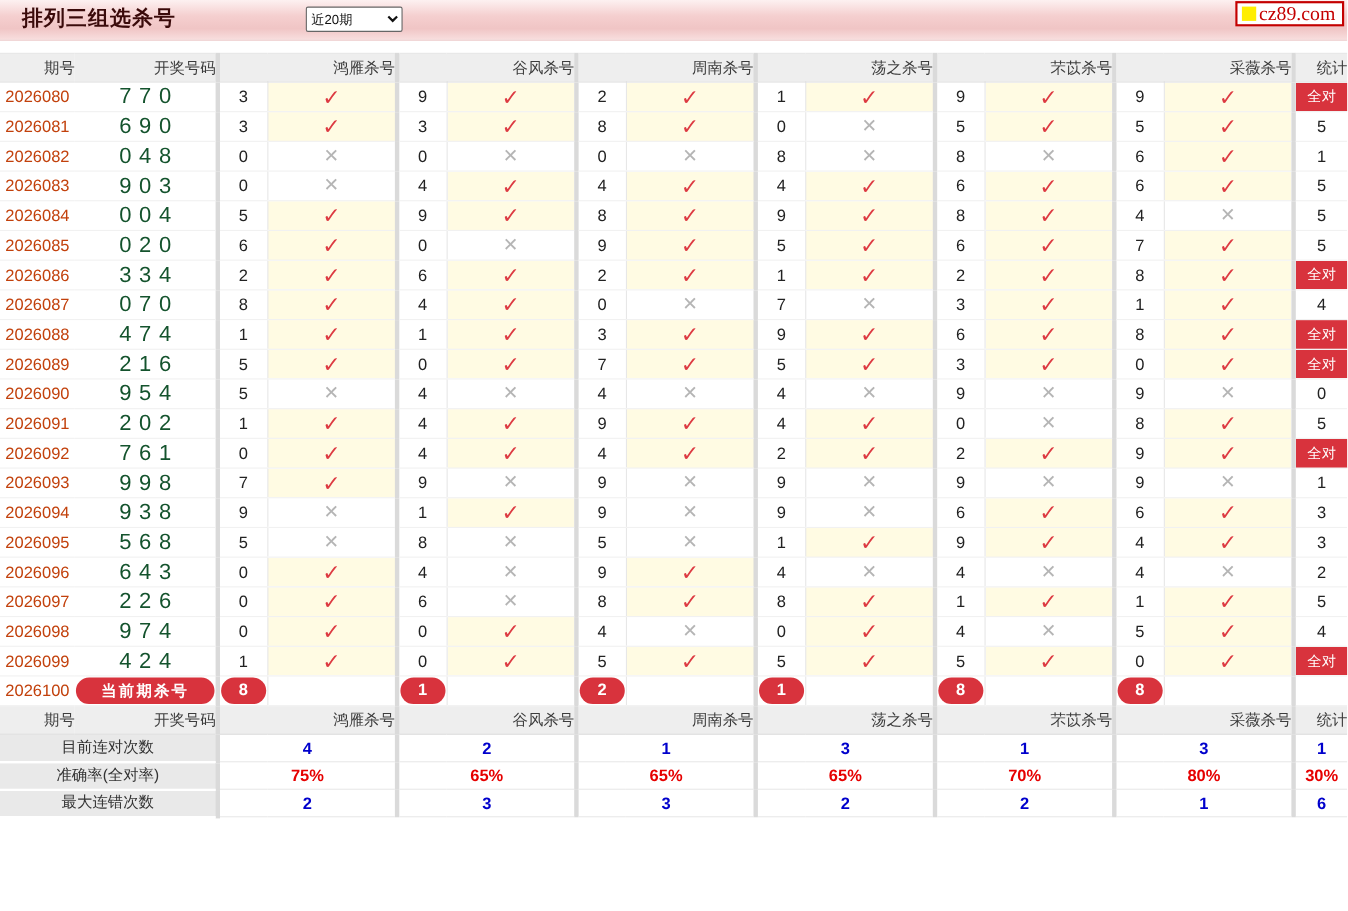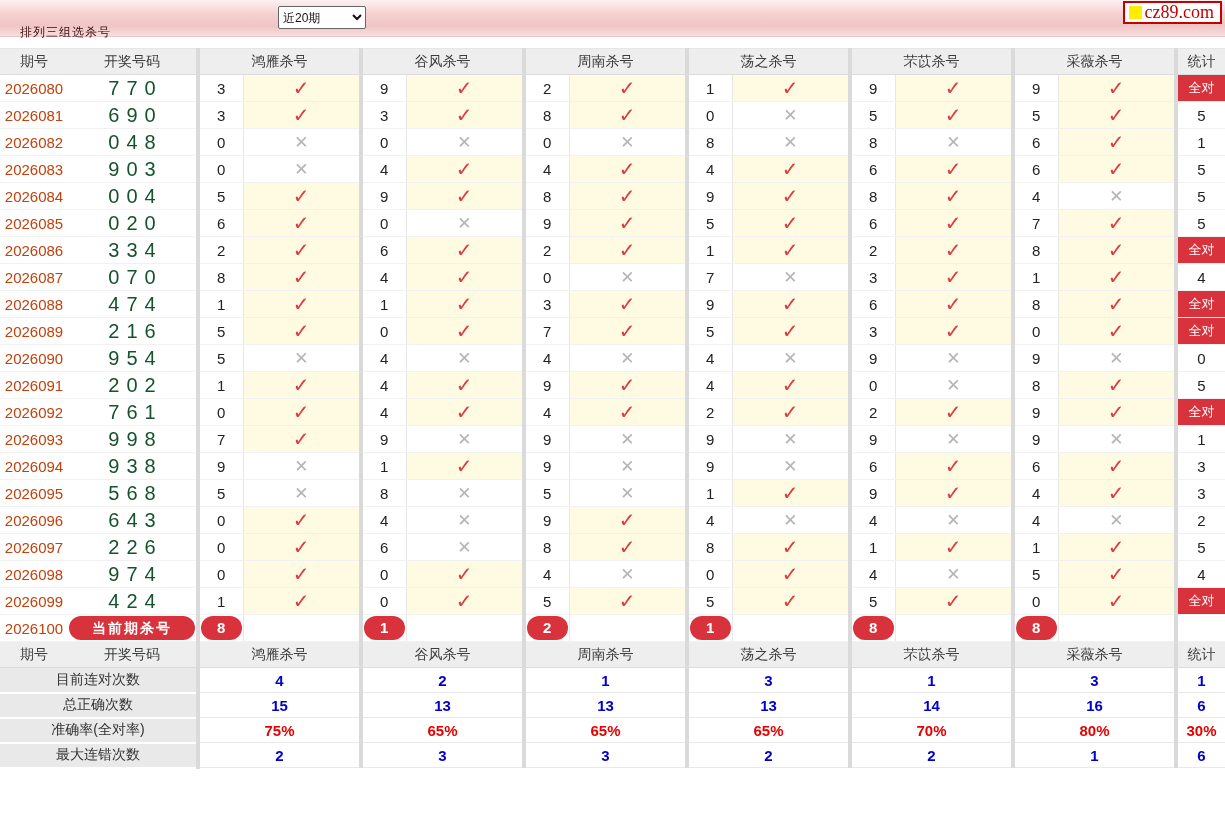--- a/index.html
+++ b/index.html
@@ -6,43 +6,43 @@
   html,body { background:#fff; width:1225px; font-family:"Liberation Sans","DejaVu Sans",sans-serif; }
   .page { position:relative; width:1225px; height:828px; background:#fff; overflow:hidden; }
 
   
   .topbar {
     position:relative; height:37px; width:100%;
     background:linear-gradient(180deg,#fdf1f1 0%,#f5cfcf 40%,#f0c5c5 72%,#f8dede 100%);
     border-bottom:1px solid #ecc6c6;
   }
   .topbar .title {
-    position:absolute; left:20px; top:24px;
-    font-size:12px; font-weight:normal; color:#3a0a0a; letter-spacing:1px;
+    position:absolute; left:20px; top:4px;
+    font-size:19px; font-weight:bold; color:#3a0a0a; letter-spacing:1px;
   }
   .topbar select {
     position:absolute; left:278px; top:6px; width:88px; height:23px;
     font-size:12px; color:#111; background:#fff; border:1px solid #666; border-radius:2px;
     font-family:"Liberation Sans","DejaVu Sans",sans-serif;
   }
   .logo {
     position:absolute; right:3px; top:1px; height:23px; line-height:19px;
     background:#fff; border:2px solid #c40000; padding:0 6px 0 4px;
     font-family:"Liberation Serif","DejaVu Serif",serif;
     font-size:18px; font-weight:normal; color:#c40000; cursor:pointer;
   }
   .logo .sq { display:inline-block; width:13px; height:13px; background:#ffee00; margin-right:3px; vertical-align:-1px; }
 
   
   table { border-collapse:collapse; table-layout:fixed; width:1225px; margin-top:11px; }
   td { text-align:center; vertical-align:middle; overflow:hidden; white-space:nowrap; }
 
   tr.hrow td {
     height:26px; background:#eeeeee; color:#3c3c3c; font-size:14px;
-    border-bottom:1px solid #dcdcdc; border-top:1px solid #e6e6e6;
+    border-bottom:1px solid #dcdcdc; border-top:1px solid #e6e6e6;text-align:right;
   }
   tr.drow td { height:27px; border-bottom:1px solid #f1f1f1; background:#fff; }
   tr.srow td { height:25px; }
 
   .gb { border-left:4px solid #dadada; }   
   .sb { border-left:1px solid #e7e7e7; }   
 
   .cp   { background:#f1f1f1; color:#c2410c; font-size:15px; }
   .cwin { color:#14532d; font-size:20px; letter-spacing:7px; padding-left:7px; }
   .ckn  { font-size:15px; color:#222; }
@@ -492,30 +492,20 @@
           <td class="slabel" colspan="2">目前连对次数</td>
           <td class="sval gb" colspan="2">4</td>
           <td class="sval gb" colspan="2">2</td>
           <td class="sval gb" colspan="2">1</td>
           <td class="sval gb" colspan="2">3</td>
           <td class="sval gb" colspan="2">1</td>
           <td class="sval gb" colspan="2">3</td>
           <td class="stotal gb">1</td>
         </tr>
         <tr class="srow">
-          <td class="slabel" colspan="2">总正确次数</td>
-          <td class="sval gb" colspan="2">15</td>
-          <td class="sval gb" colspan="2">13</td>
-          <td class="sval gb" colspan="2">13</td>
-          <td class="sval gb" colspan="2">13</td>
-          <td class="sval gb" colspan="2">14</td>
-          <td class="sval gb" colspan="2">16</td>
-          <td class="stotal gb">6</td>
-        </tr>
-        <tr class="srow">
           <td class="slabel" colspan="2">准确率(全对率)</td>
           <td class="sval gb hl" colspan="2">75%</td>
           <td class="sval gb hl" colspan="2">65%</td>
           <td class="sval gb hl" colspan="2">65%</td>
           <td class="sval gb hl" colspan="2">65%</td>
           <td class="sval gb hl" colspan="2">70%</td>
           <td class="sval gb hl" colspan="2">80%</td>
           <td class="stotal gb hl">30%</td>
         </tr>
         <tr class="srow">

